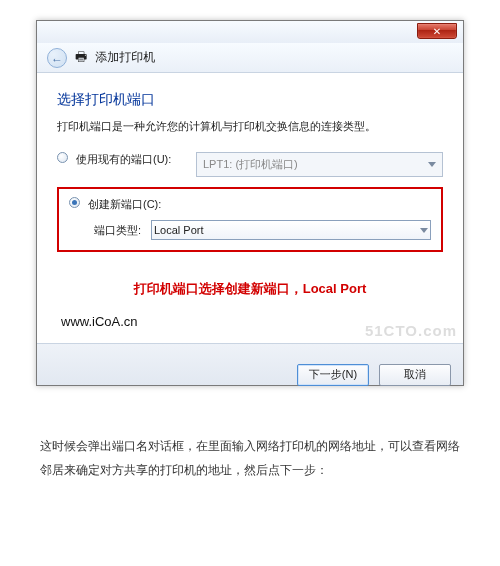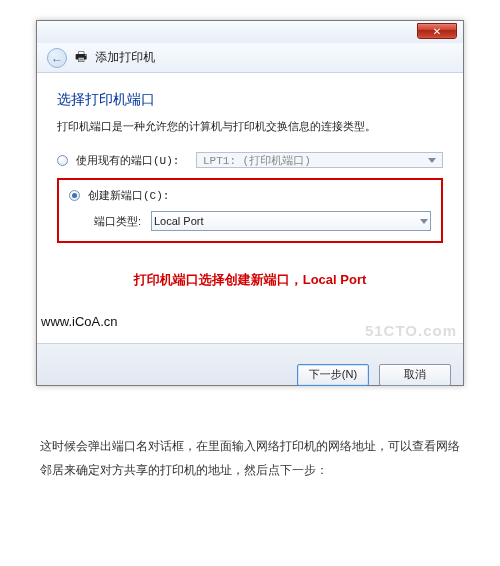--- a/index.html
+++ b/index.html
@@ -73,40 +73,39 @@
     font-size: 14px;
     font-weight: 400;
     margin-bottom: 10px;
   }
   .desc {
     font-size: 11px;
     color: #222;
     margin-bottom: 18px;
   }
   .opt-row {
-    display:flex; align-items:center;
+    display:flex; 
     gap:8px;
     margin-bottom: 10px;
-    font-family: Liberation Mono, monospace;
   }
   .radio {
     width:11px;height:11px;border-radius:50%;
     border:1px solid #7a93b0;
     background: radial-gradient(circle at 35% 35%, #fff, #dce6f2);
   }
   .radio.sel::after{
     content:""; display:block;
     width:5px;height:5px;border-radius:50%;
     background:#3a74b8;
     margin:2px auto 0 auto;
   }
   .lbl { font-size:11px; color:#222; }
   .existing-combo {
     flex:1;
-    height:16px;
+    height:25px;
     border:1px solid #b5c2d3;
     background:#f3f6fa;
     color:#888;
     font-size:11px;
     padding:2px 6px;
     display:flex;align-items:center;justify-content:space-between;
   }
   .triangle-down {
     width:0;height:0;border-left:4px solid transparent;border-right:4px solid transparent;border-top:5px solid #7a8aa0;
   }
@@ -135,21 +134,21 @@
   }
   .annotation {
     color:#d20000;
     font-weight:bold;
     font-size:13px;
     text-align:center;
     margin-top:28px;
   }
   .watermark-url {
     position:absolute;
-    left:4px; bottom:14px;
+    left:24px; bottom:14px;
     font-size:13px;
     color:#111;
     font-family: Arial, sans-serif;
   }
   .footer {
     height: 42px;
     background: linear-gradient(#eef2f8,#e2e8f1);
     border-top:1px solid #c9d4e2;
     display:flex;
     align-items:center;

